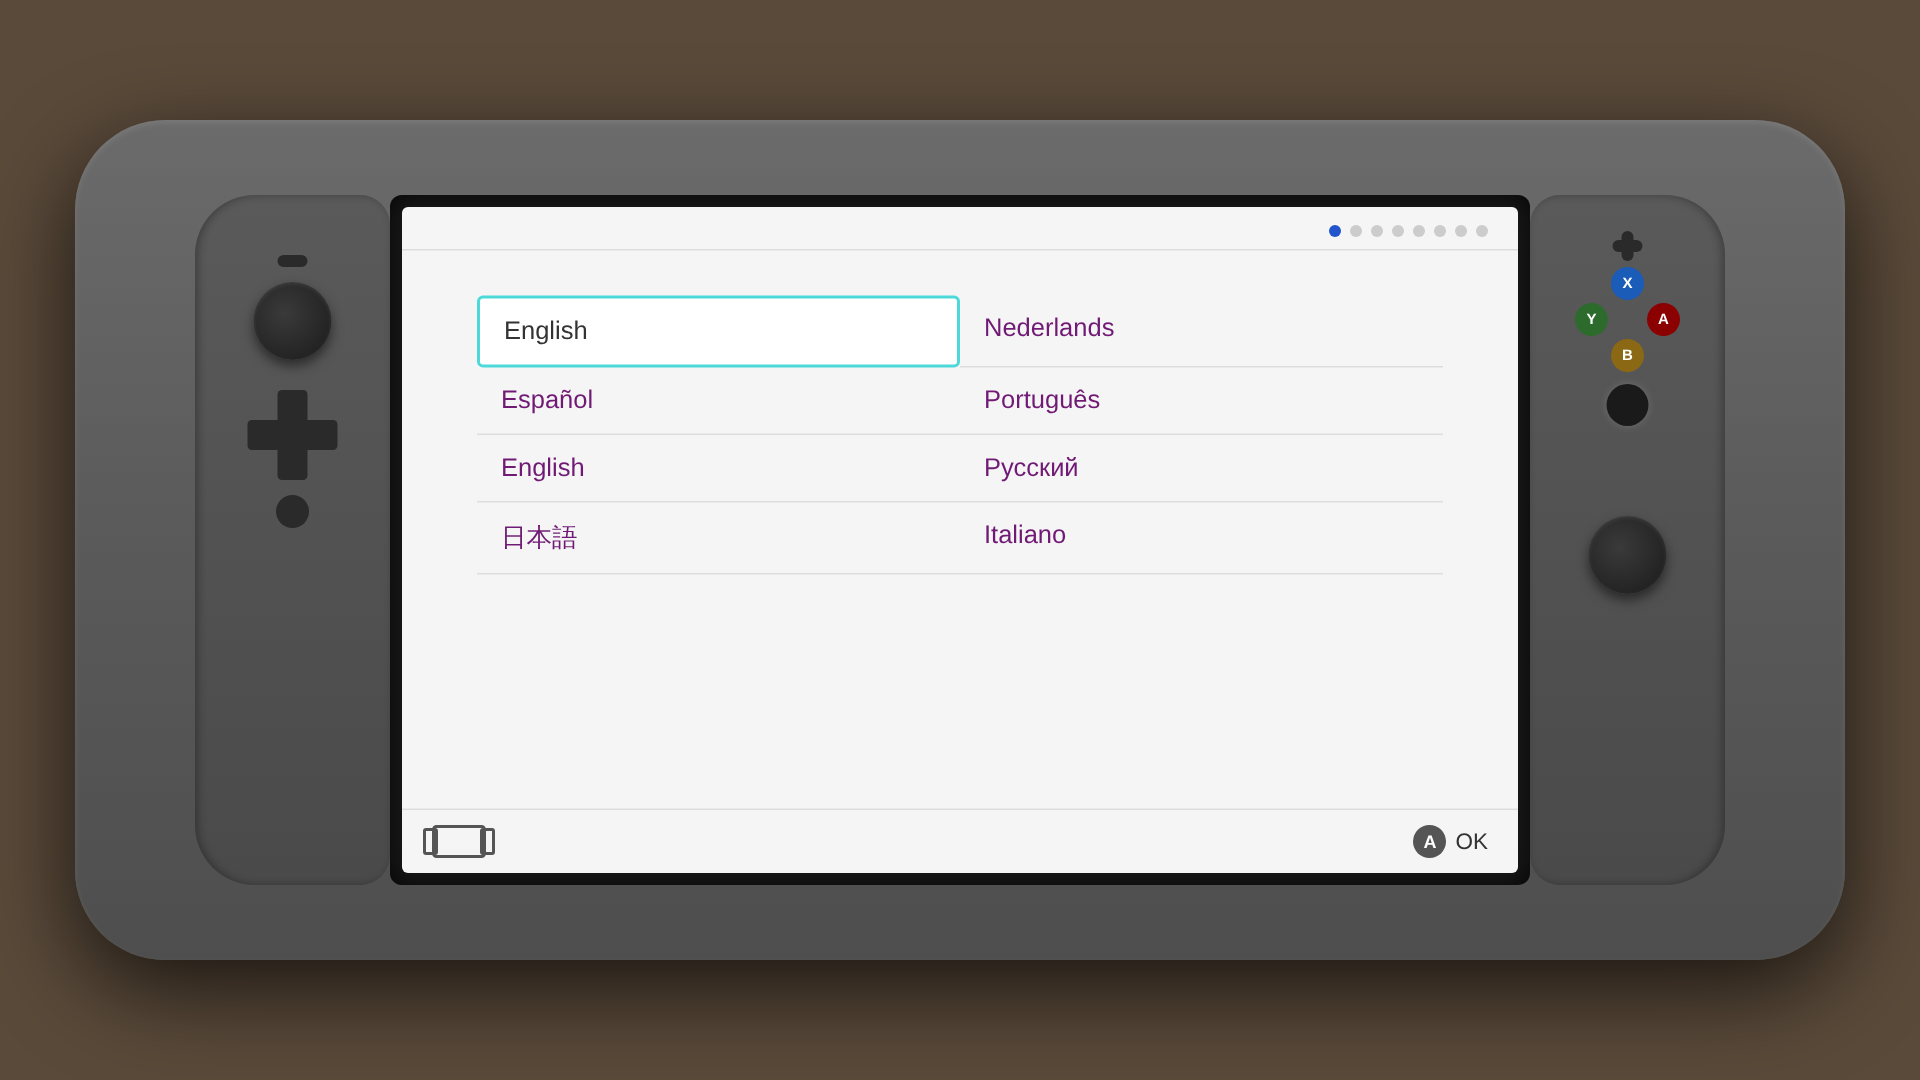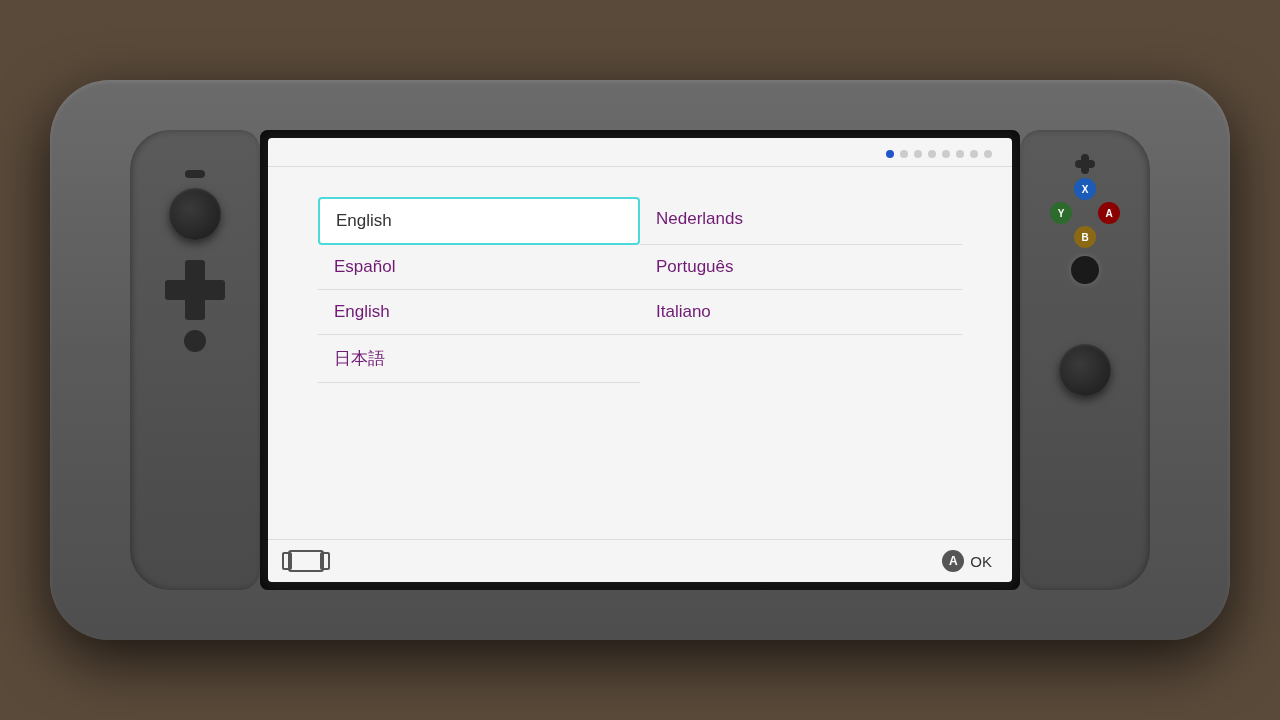--- a/index.html
+++ b/index.html
@@ -323,22 +323,23 @@
         <div class="dot"></div>
         <div class="dot"></div>
       </div>
 
       <div class="language-grid">
         <div class="lang-item selected">English</div>
         <div class="lang-item">Nederlands</div>
         <div class="lang-item">Español</div>
         <div class="lang-item">Português</div>
         <div class="lang-item">English</div>
+        <div class="lang-item">Русский</div>
+        <div class="lang-item">日本語</div>
         <div class="lang-item">Italiano</div>
-        <div class="lang-item">日本語</div>
         <div class="lang-item" style="border-bottom:none;"></div>
       </div>
 
       <div class="bottom-bar">
         <div class="console-icon">
           <div class="console-icon-inner"></div>
         </div>
         <div class="ok-button">
           <div class="a-button-circle">
             <span>A</span>

